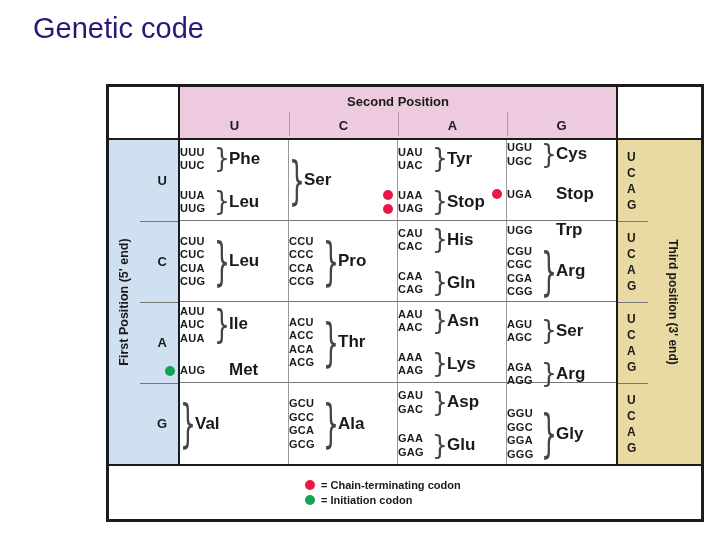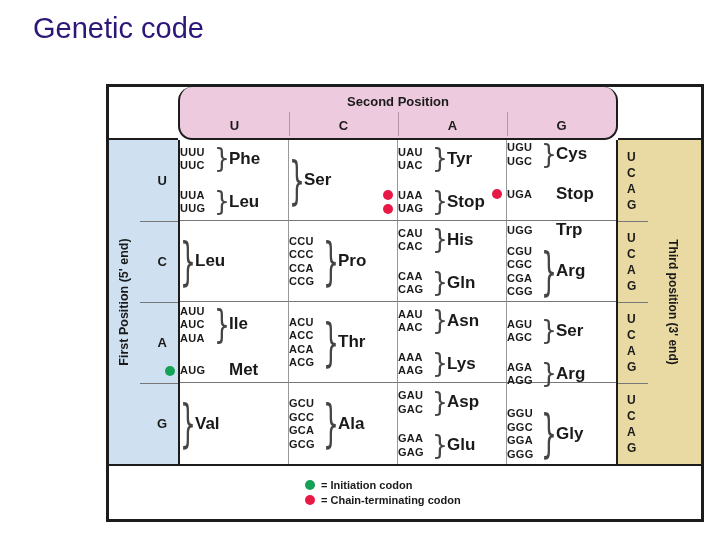--- a/index.html
+++ b/index.html
@@ -13,21 +13,21 @@
        font-family:"Liberation Sans",sans-serif; color:var(--ink);}
   .page-title{position:absolute; left:33px; top:12px; font-size:29px;
       font-weight:400; color:var(--titlecol); letter-spacing:0;}
   .gc-table{position:absolute; left:106px; top:84px; width:598px; height:438px;
       border:3px solid var(--dark); background:#fff; display:grid;
       grid-template-columns:69px 440px 83px; grid-template-rows:53px 324px 55px;}
   
   .hdr-left{grid-column:1; grid-row:1; background:#fff; border-bottom:2px solid var(--dark);}
   .hdr-pink{grid-column:2; grid-row:1; background:var(--pink); position:relative;
       border-left:2px solid var(--dark); border-right:2px solid var(--dark);
-      border-bottom:2px solid var(--dark);border-radius:14px;}
+      border-bottom:2px solid var(--dark);}
   .hdr-right{grid-column:3; grid-row:1; background:#fff; border-bottom:2px solid var(--dark);}
   .hdr-title{text-align:center; margin-top:7px; font-size:13px; font-weight:700;}
   .hdr-cols{position:absolute; left:0; bottom:2px; width:100%; display:grid;
       grid-template-columns:repeat(4,1fr);}
   .hdr-col{text-align:center; font-size:13px; font-weight:700; position:relative; padding-bottom:3px;}
   .hdr-col + .hdr-col::before{content:''; position:absolute; left:0; bottom:0; height:24px;
       border-left:1px solid #b493ab;}
   
   .band-left{grid-column:1; grid-row:2; background:var(--blue); position:relative;
       display:flex; flex-direction:column;}
@@ -187,20 +187,34 @@
             <div class="codon-line">
               <span class="codon">UGG</span>
             </div>
           </div>
           <span class="brace-spacer"></span>
           <span class="aa">Trp</span>
         </div>
       </div>
       <div class="cell">
         <div class="group">
+          <div class="codons">
+            <div class="codon-line">
+              <span class="codon">CUU</span>
+            </div>
+            <div class="codon-line">
+              <span class="codon">CUC</span>
+            </div>
+            <div class="codon-line">
+              <span class="codon">CUA</span>
+            </div>
+            <div class="codon-line">
+              <span class="codon">CUG</span>
+            </div>
+          </div>
           <span class="brace n4">}</span>
           <span class="aa">Leu</span>
         </div>
       </div>
       <div class="cell">
         <div class="group">
           <div class="codons">
             <div class="codon-line">
               <span class="codon">CCU</span>
             </div>
@@ -468,21 +482,21 @@
           <span>U</span>
           <span>C</span>
           <span>A</span>
           <span>G</span>
         </div>
       </div>
     </div>
 
   <div class="footer" id="footer">
       <div class="legend-item">
+        <span class="legend-dot" style="background: rgb(232, 25, 71);"></span>
+        <span>= Chain-terminating codon</span>
+      </div>
+      <div class="legend-item">
         <span class="legend-dot" style="background: rgb(21, 161, 86);"></span>
         <span>= Initiation codon</span>
       </div>
-      <div class="legend-item">
-        <span class="legend-dot" style="background: rgb(232, 25, 71);"></span>
-        <span>= Chain-terminating codon</span>
-      </div>
     </div>
 </div>
 
 </body></html>

